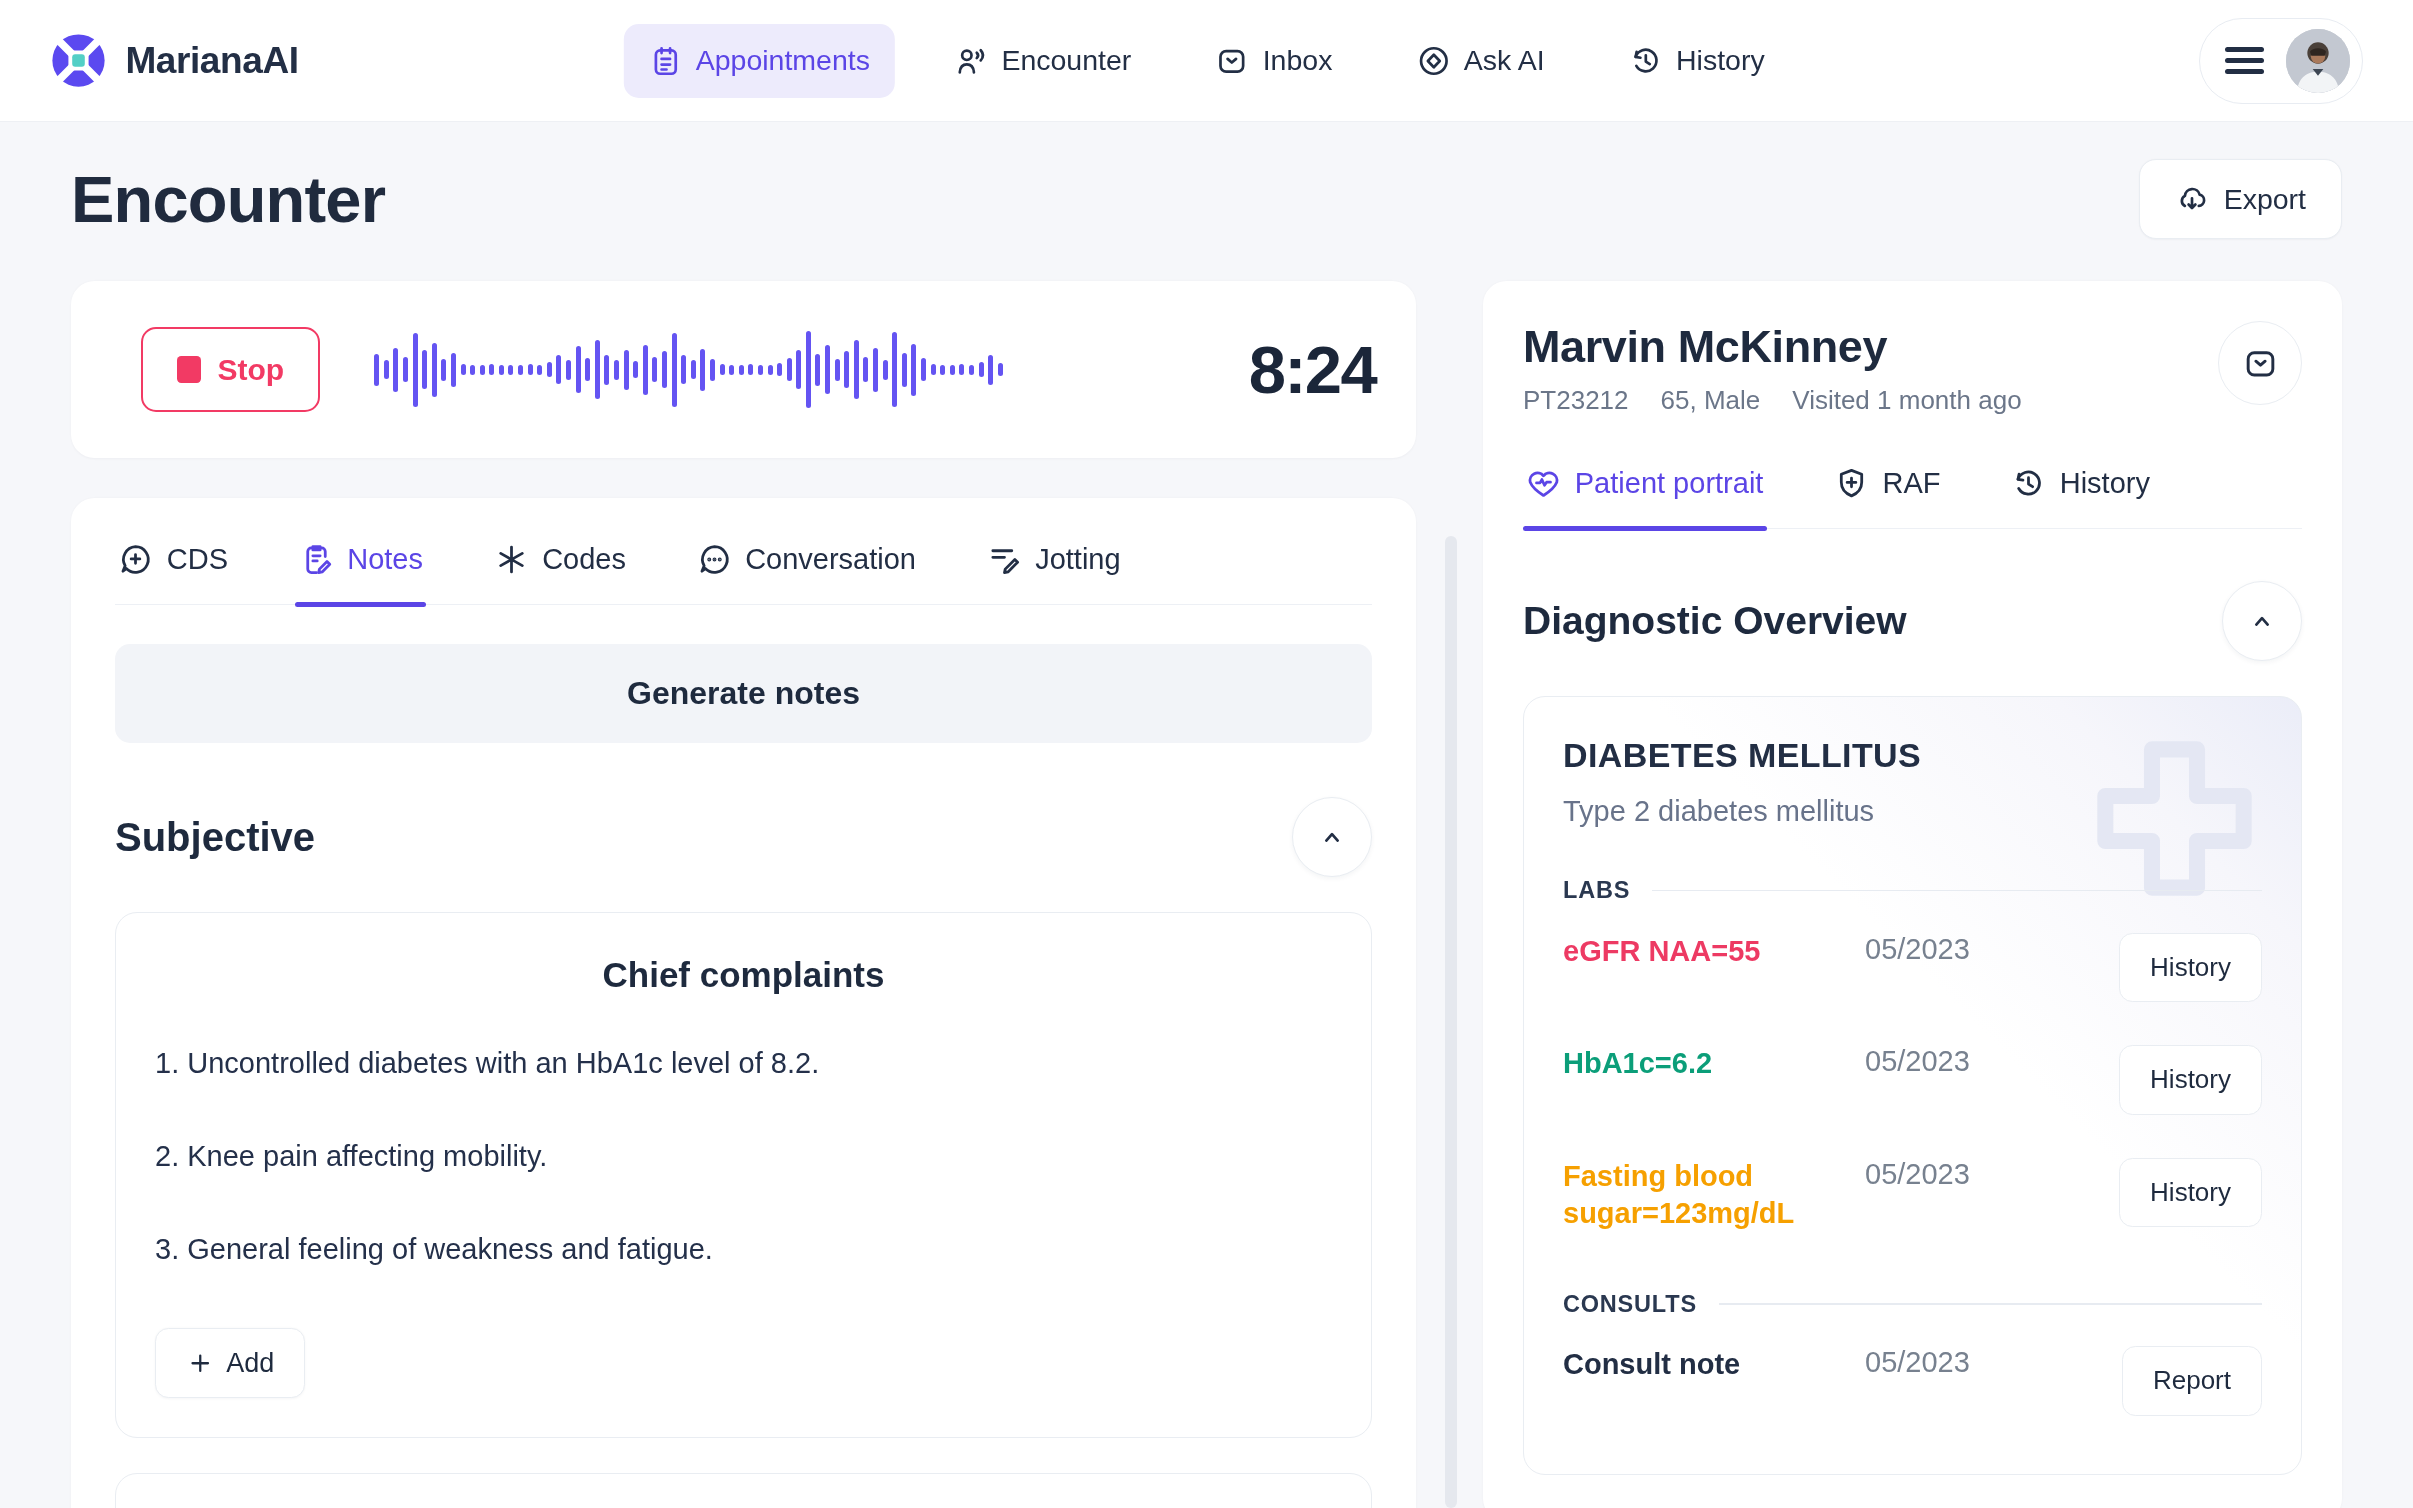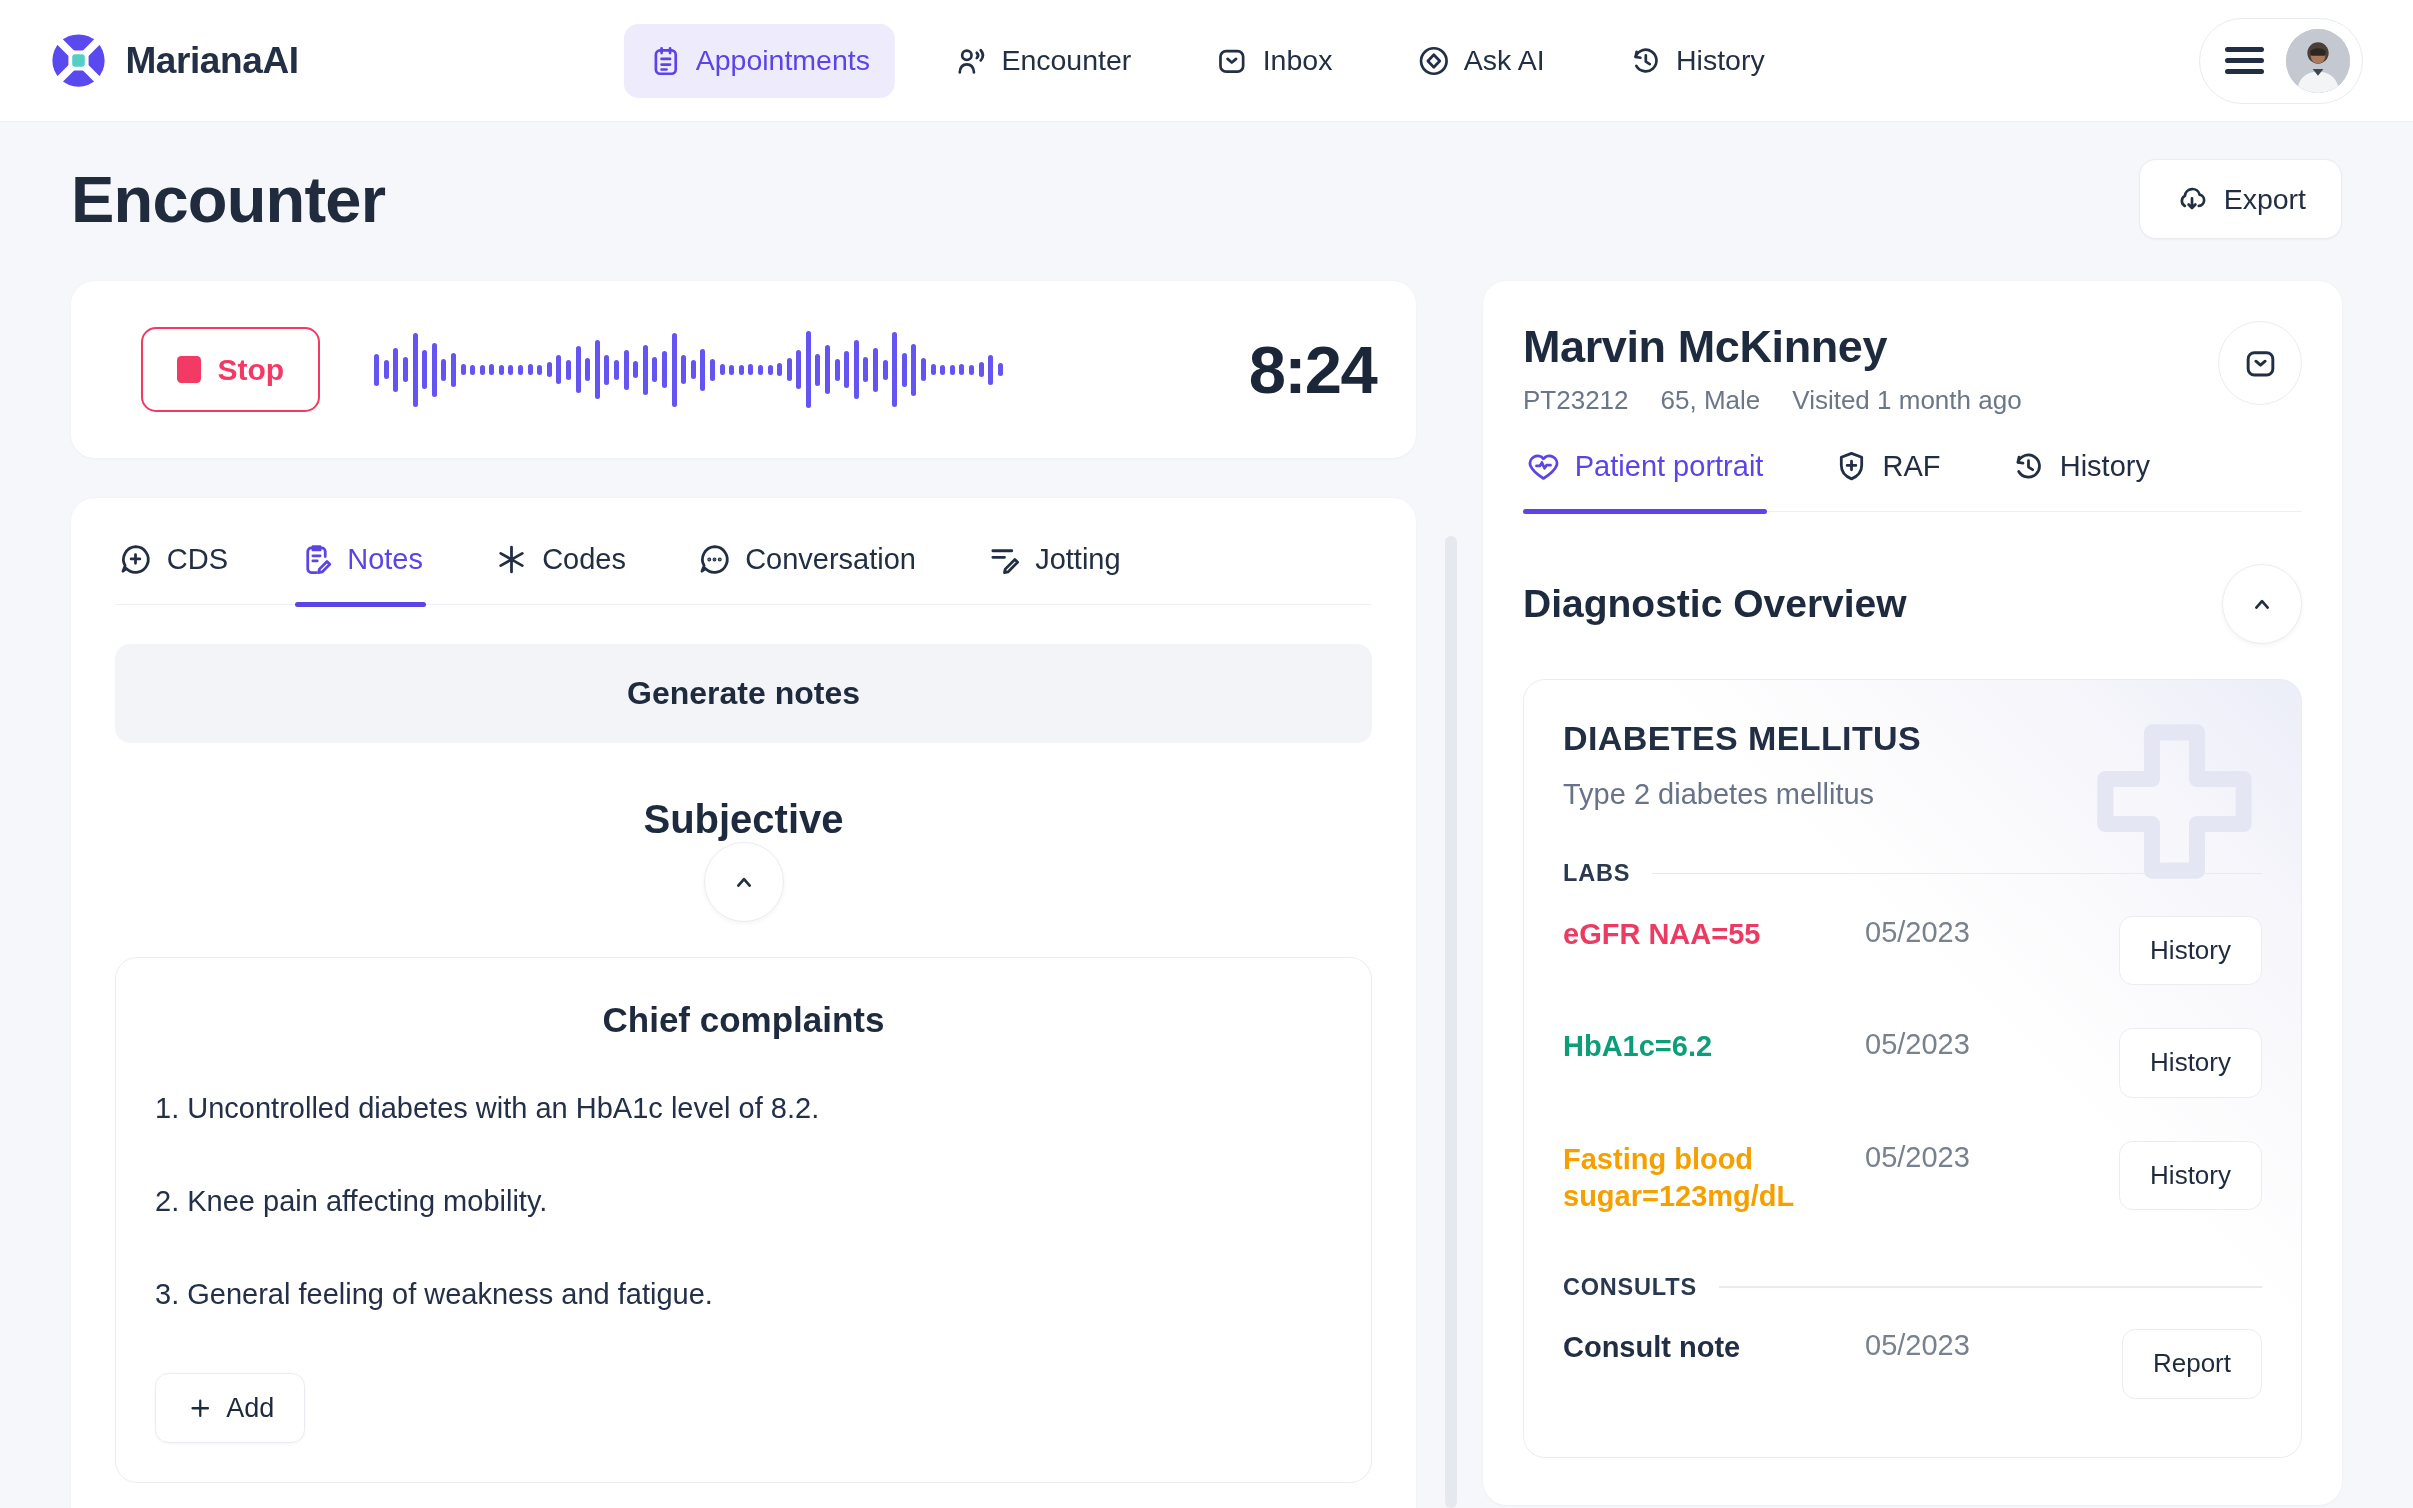--- a/index.html
+++ b/index.html
@@ -81,21 +81,21 @@
   .tab .nic { width:35px; height:35px; }
   .tab.active { color:#5b45e6; }
   .tab.active::after {
     content:""; position:absolute; left:0; right:0; bottom:-3.4px; height:5.9px; border-radius:3.4px; background:#5b45e6;
   }
   .generate-btn {
     margin-top:39px; background:#f2f4f8; border:none; border-radius:15px; width:100%; height:99px;
     font-size:32px; font-weight:600; color:#1e2a3e; display:flex; align-items:center; justify-content:center;
     cursor:pointer; font-family:inherit;
   }
-  .section-row { margin-top:54px; display:flex; align-items:center; justify-content:space-between;flex-direction:column; }
+  .section-row { margin-top:54px; display:flex; align-items:center; justify-content:space-between; }
   .section-title { font-size:40px; font-weight:600; color:#1e2a3e; }
   .circle-btn {
     width:80px; height:80px; border-radius:50%; background:#fff; border:1.3px solid #e9edf2;
     box-shadow:0 1.7px 5px rgba(20,30,60,.05); display:flex; align-items:center; justify-content:center; cursor:pointer;
     color:#222e44;
   }
   .circle-btn svg { width:34px; height:34px; }
   .sub-card { margin-top:35px; border:1.3px solid #e9edf2; border-radius:22px; padding:42px 39px 39px; background:#fff; }
   .sub-card-title { font-size:35px; font-weight:600; color:#1e2a3e;text-align:center; }
   .sub-list { margin-top:49px; list-style:none; counter-reset:li; }
@@ -121,21 +121,21 @@
     background:#fff; border-radius:23.5px; padding:40px 40px 47px; box-shadow:0 0.8px 2.5px rgba(20,30,60,.04);
   }
   .pt-head { display:flex; align-items:flex-start; justify-content:space-between; }
   .pt-name { font-size:45px; font-weight:700; color:#1e2a3e; letter-spacing:-0.4px; }
   .mail-btn {
     width:84px; height:84px; border-radius:50%; border:1.3px solid #e9edf2; background:#fff;
     display:flex; align-items:center; justify-content:center; color:#222e44; cursor:pointer; flex:none;
   }
   .mail-btn svg { width:37px; height:37px; }
   .pt-meta { display:flex; gap:32px; margin-top:-20px; font-size:26px; color:#6b7689; }
-  .pt-tabs { margin-top:28px; }
+  .pt-tabs { margin-top:45px; }
   .cond-section-row { margin-top:52px; display:flex; align-items:center; justify-content:space-between; }
   .cond-title { font-size:39px; font-weight:600; color:#1e2a3e; }
 
   .cond-card {
     margin-top:35px; border:1.3px solid #e9edf2; border-radius:22px; padding:39px 39px 44px;
     position:relative; overflow:hidden;
     background:linear-gradient(225deg,#ebedf8 0%,#f6f6fb 16%,#ffffff 42%);
   }
   .plus-mark { position:absolute; top:25px; right:30px; width:193px; height:193px; color:#e4e7f3; }
   .cond-name { font-size:34px; font-weight:700; color:#222e44; letter-spacing:0.4px; position:relative; }

